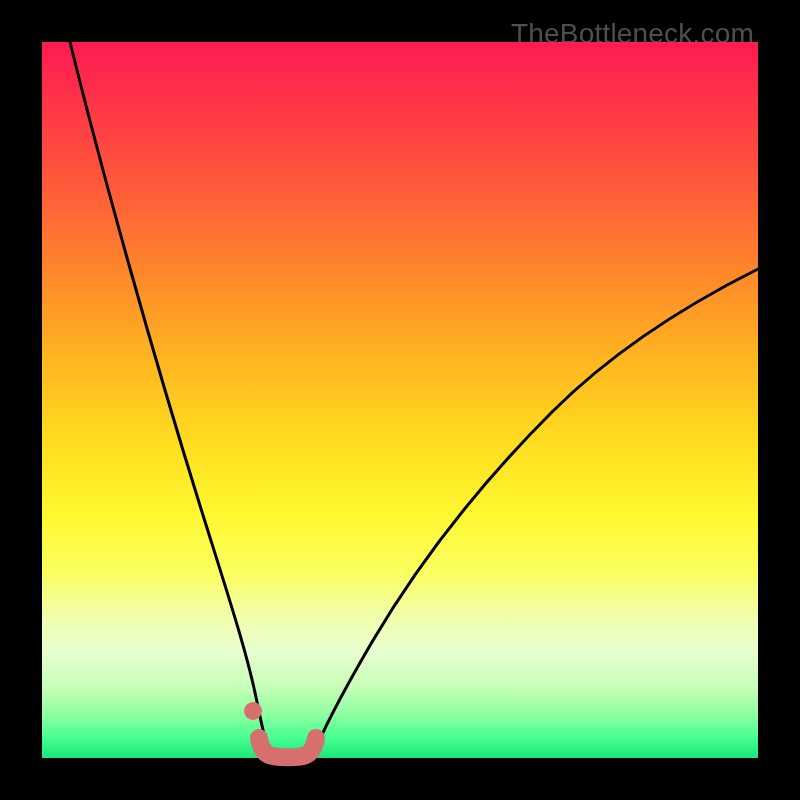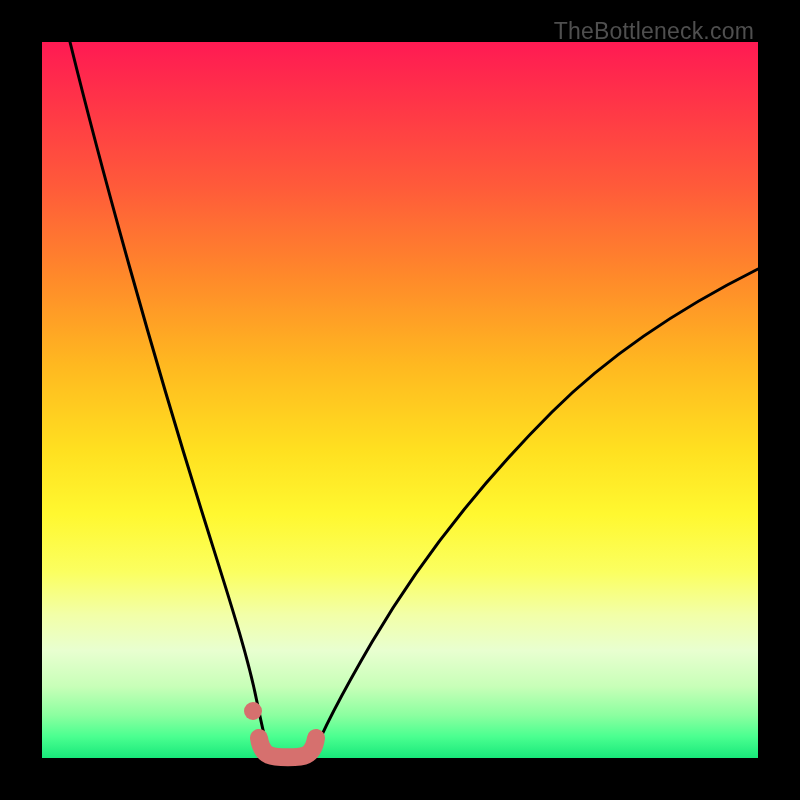--- a/index.html
+++ b/index.html
@@ -15,21 +15,21 @@
       #ffe020 57%,
       #fff830 66%,
       #fbff60 74%,
       #f2ffa8 80%,
       #e8ffd0 85%,
       #c8ffb8 90%,
       #8cffa0 94%,
       #4bff90 97%,
       #18e87a 100%);
   }
-  .watermark{position:absolute;right:46px;top:18px;color:#4f4f4f;font-size:23px;letter-spacing:0.2px;font-weight:500;}
+  .watermark{position:absolute;right:46px;top:18px;color:#4f4f4f;font-size:28px;letter-spacing:0.2px;font-weight:500;}
   svg.curves{position:absolute;left:0;top:0;width:716px;height:716px;overflow:visible;}
 </style>
 </head>
 <body>
 
 <div class="frame">
   <div class="watermark">TheBottleneck.com</div>
   <div class="plot">
     <div class="gradient"></div>
     <svg class="curves" viewBox="0 0 716 716">

